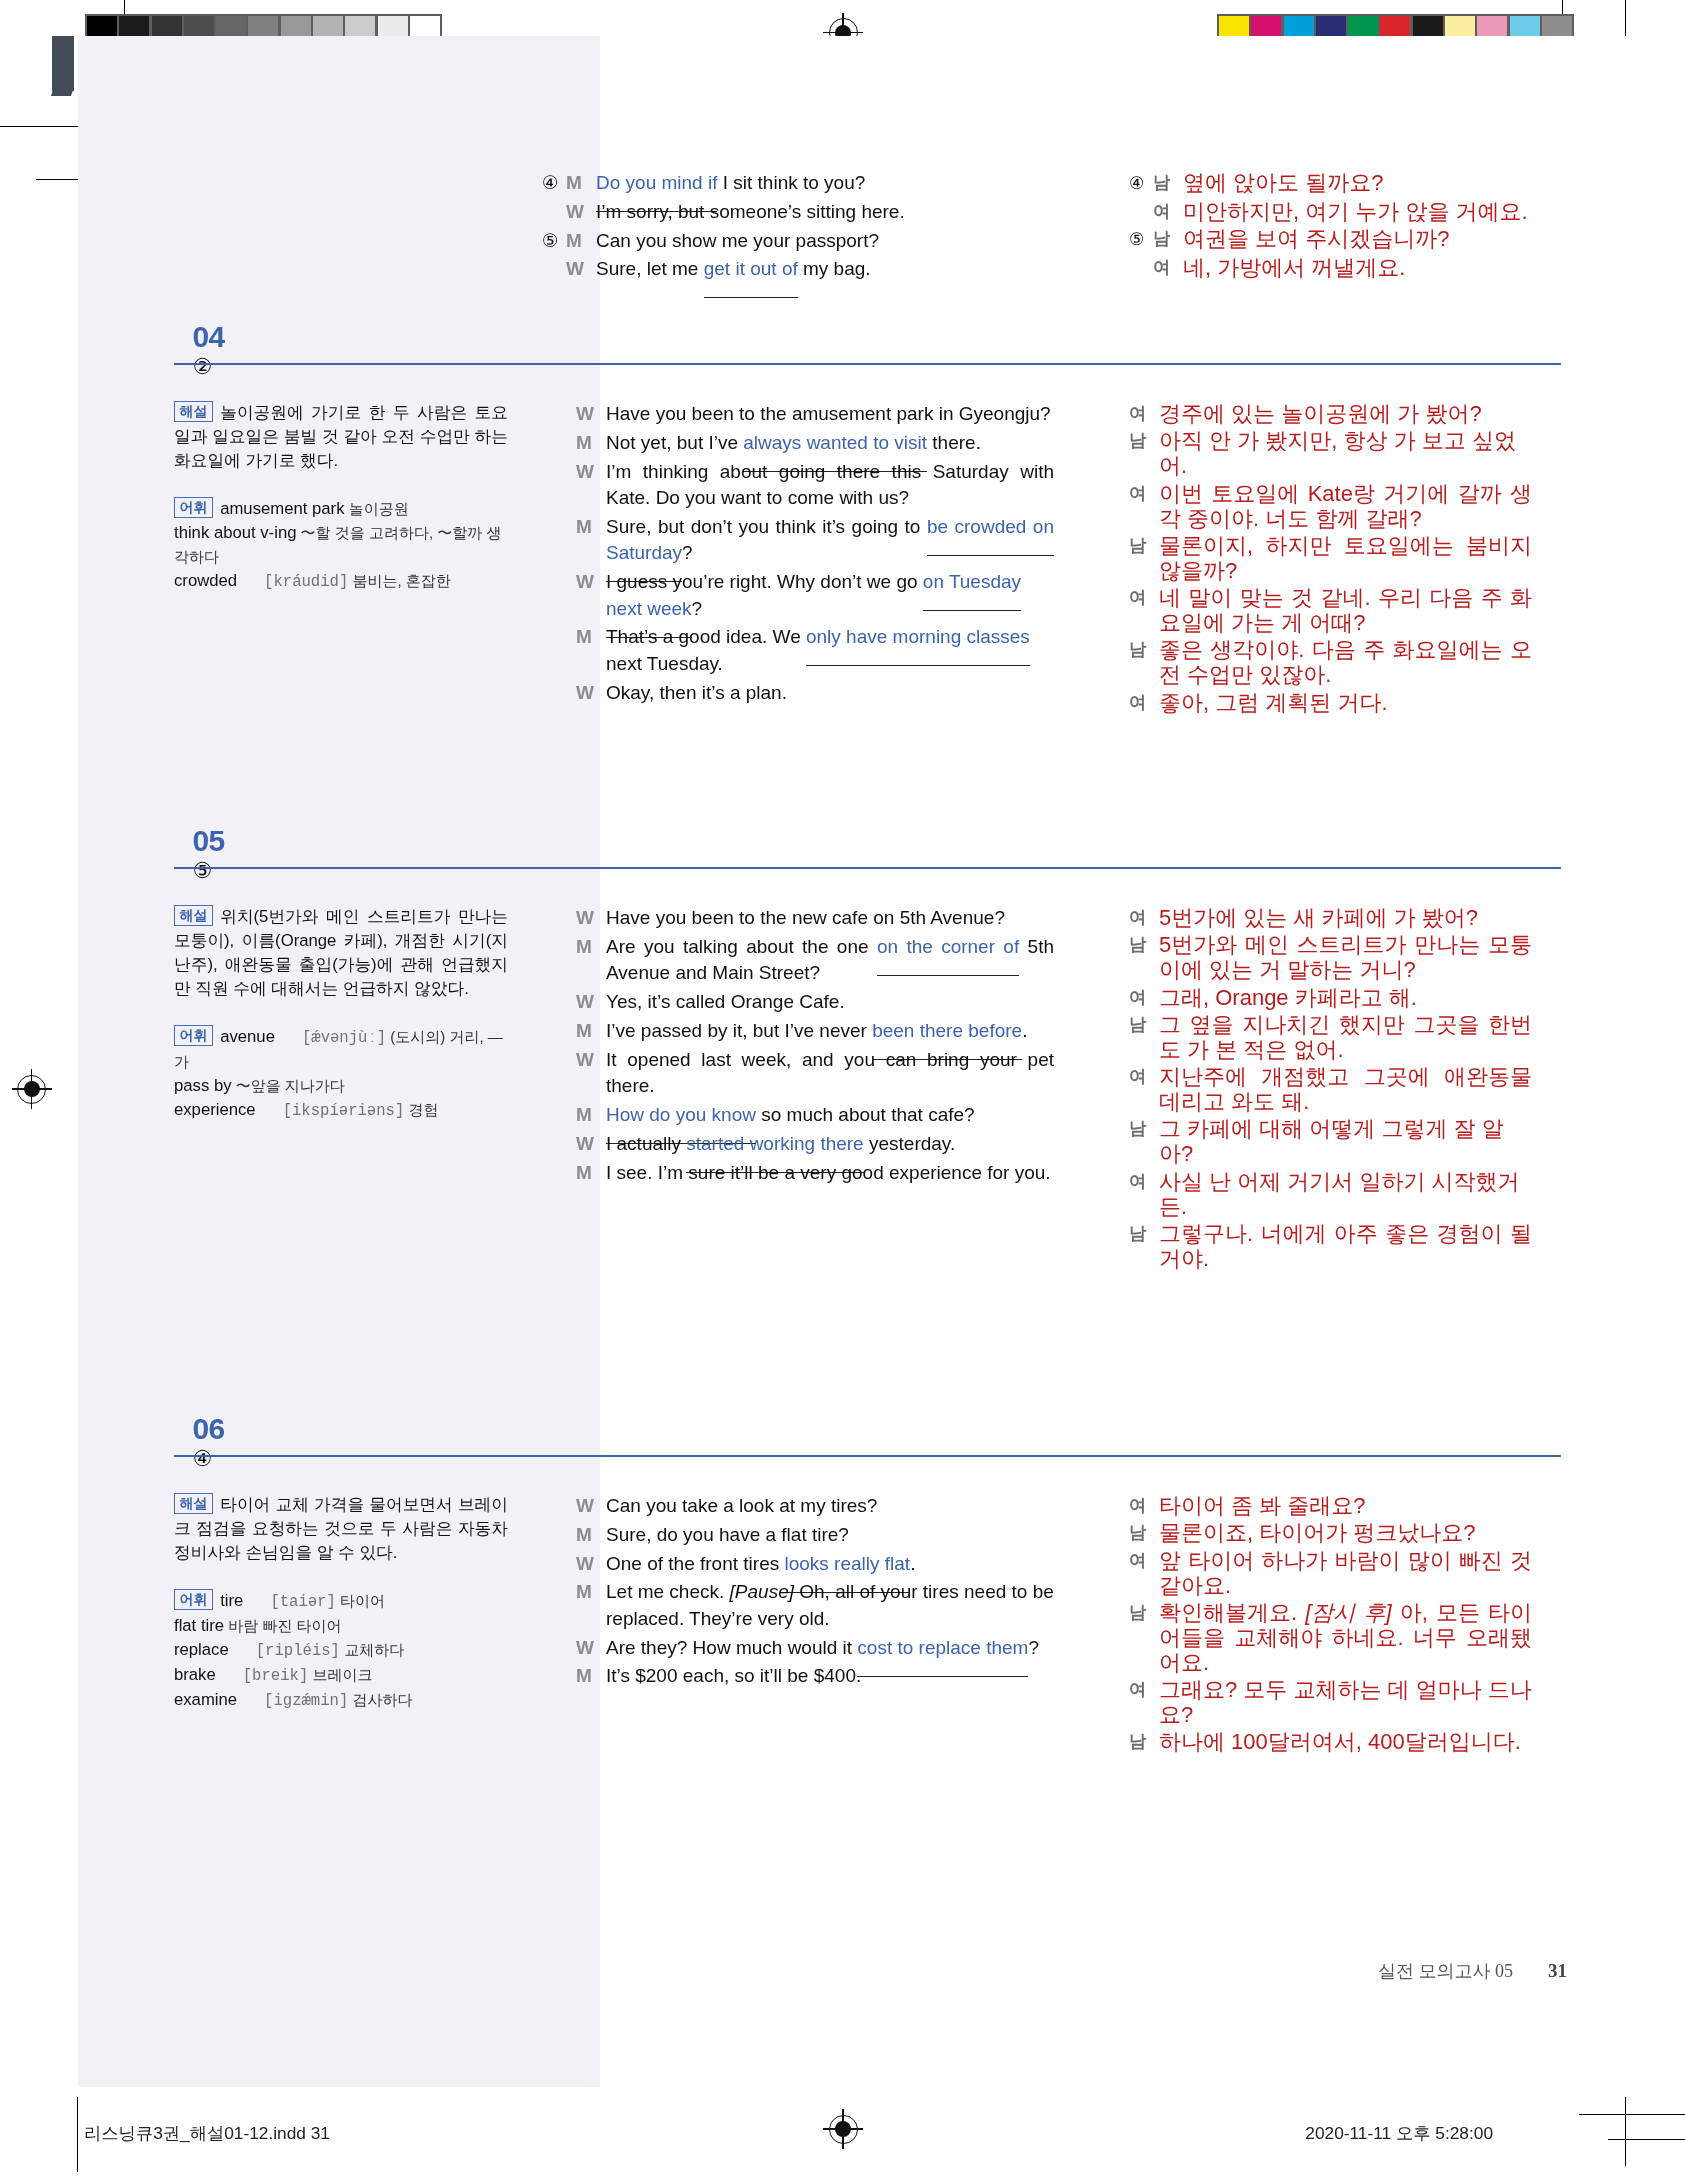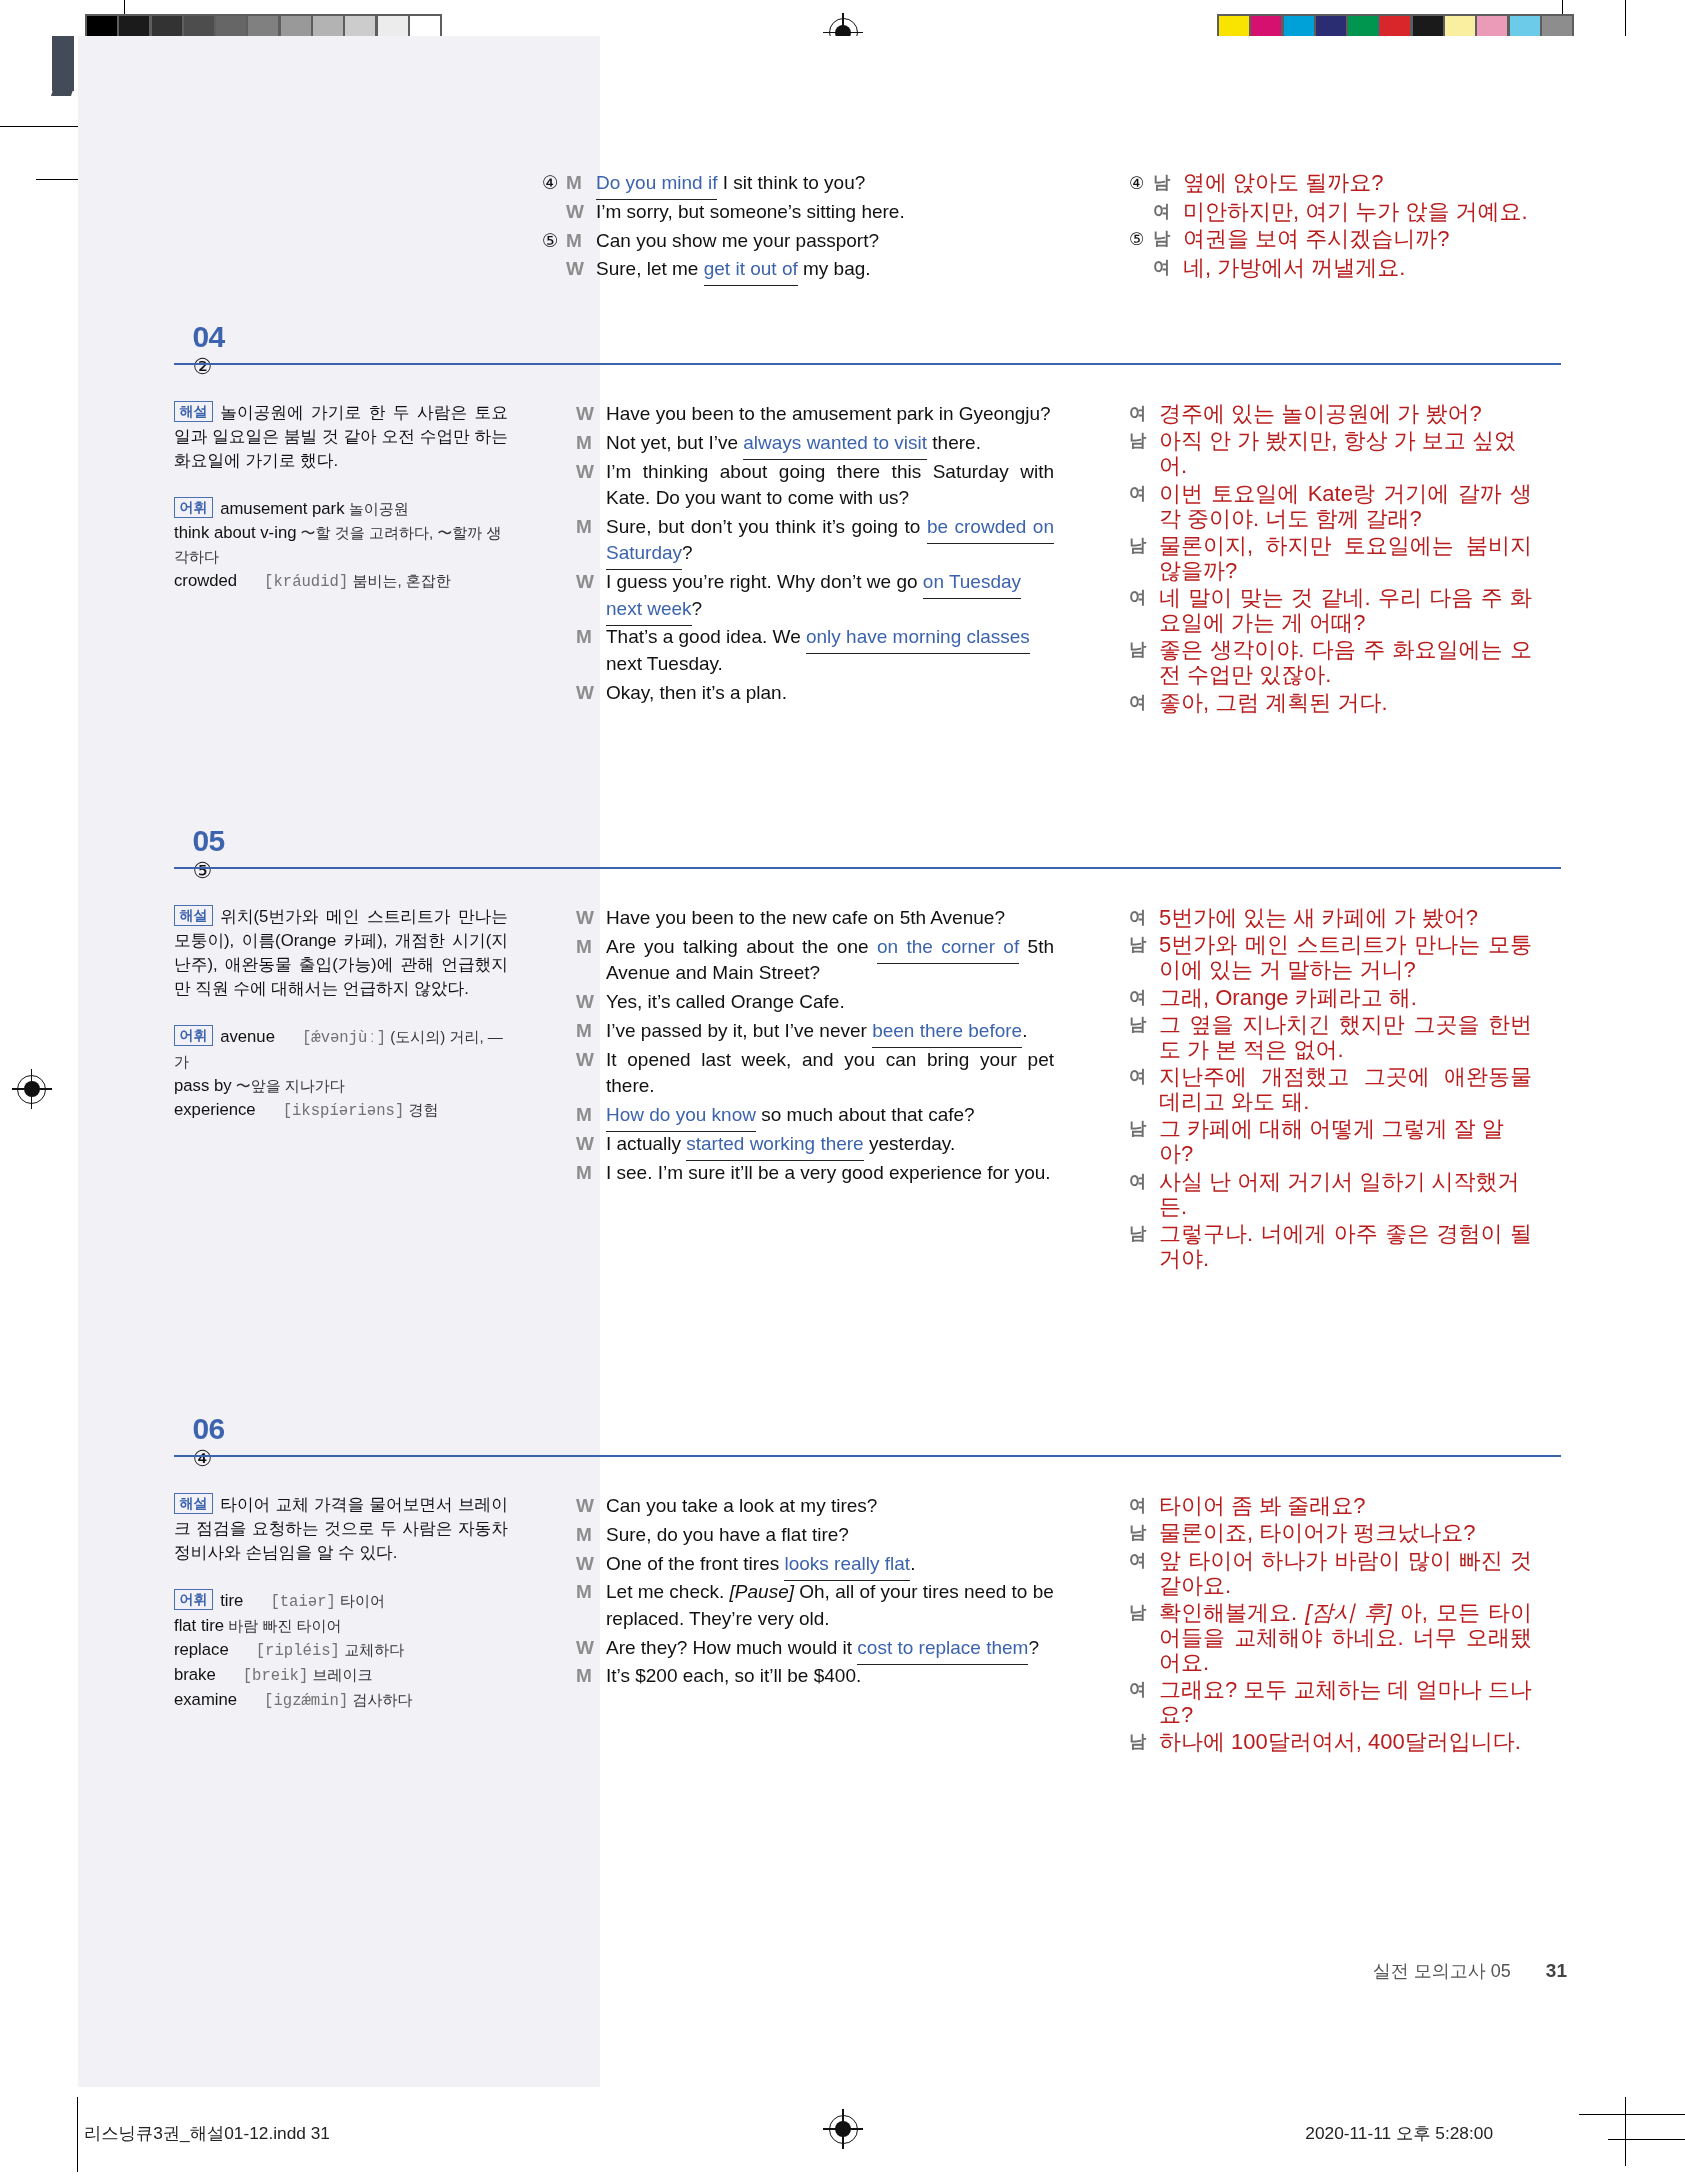--- a/index.html
+++ b/index.html
@@ -67,21 +67,21 @@
   }
   .spk-k {
     width:30px; flex:0 0 30px; font-weight:bold; color:#6e6e6e; font-size:17.3px;
     line-height:25px;
   }
   .txt { flex:1; font-size:19px; line-height:26.5px; color:#111; }
   .txt-j { text-align:justify; text-align-last:left; }
   .txt-k { flex:1; font-size:22px; line-height:25px; color:#b91c1c; }
   .txt-kj { text-align:justify; text-align-last:left; }
 
-  .hl { color:#3c63ae; border-bottom:1.2px solid #222; padding-bottom:6px; }
+  .hl { color:#3c63ae; border-bottom:1.2px solid #222; padding-bottom:18px; }
   .it { font-style:italic; }
 
   
   .qsec { position:absolute; left:0; width:1608px; }
   .qhead { position:absolute; left:174px; top:0; display:flex; align-items:baseline;flex-direction:column; }
   .qnum { font-size:30px; font-weight:bold; color:#3c63ae; letter-spacing:-0.6px; }
   .qans {
     margin-left:18.4px; font-size:22px; color:#111;
     display:inline-flex; align-items:center; justify-content:center;
   }
@@ -98,21 +98,21 @@
     line-height:16px; vertical-align:1.7px; background:#f1f1f6;
   }
   .note-para { text-align:justify; text-align-last:left; }
   .note-vocab { margin-top:24px; font-size:16.7px; line-height:24px; }
   .kor-gloss { font-size:15px; color:#333; }
   .ipa { font-family:Liberation Mono, monospace; font-size:15.6px; color:#737373;margin-left:27px; }
 
   
   .footer {
     position:absolute; left:1204px; top:1959px; width:363px;
-    display:flex; align-items:baseline; color:#555; font-size:18px;
+    display:flex; align-items:baseline; color:#555; font-size:18px;font-family:Liberation Serif, serif;
   }
   .footer .ftitle { flex:1; text-align:right; padding-right:35px; }
   .footer .fpage { font-weight:bold; font-size:19px; color:#444; }
 
   .strip-bottom {
     position:absolute; left:62px; top:2115px; width:1567px; height:36px;
     display:flex; align-items:center; font-size:17.3px; color:#222;
   }
   .strip-bottom .fname { margin-left:22px;text-align:center; }
   .strip-bottom .fdate { position:absolute; right:136px; }

